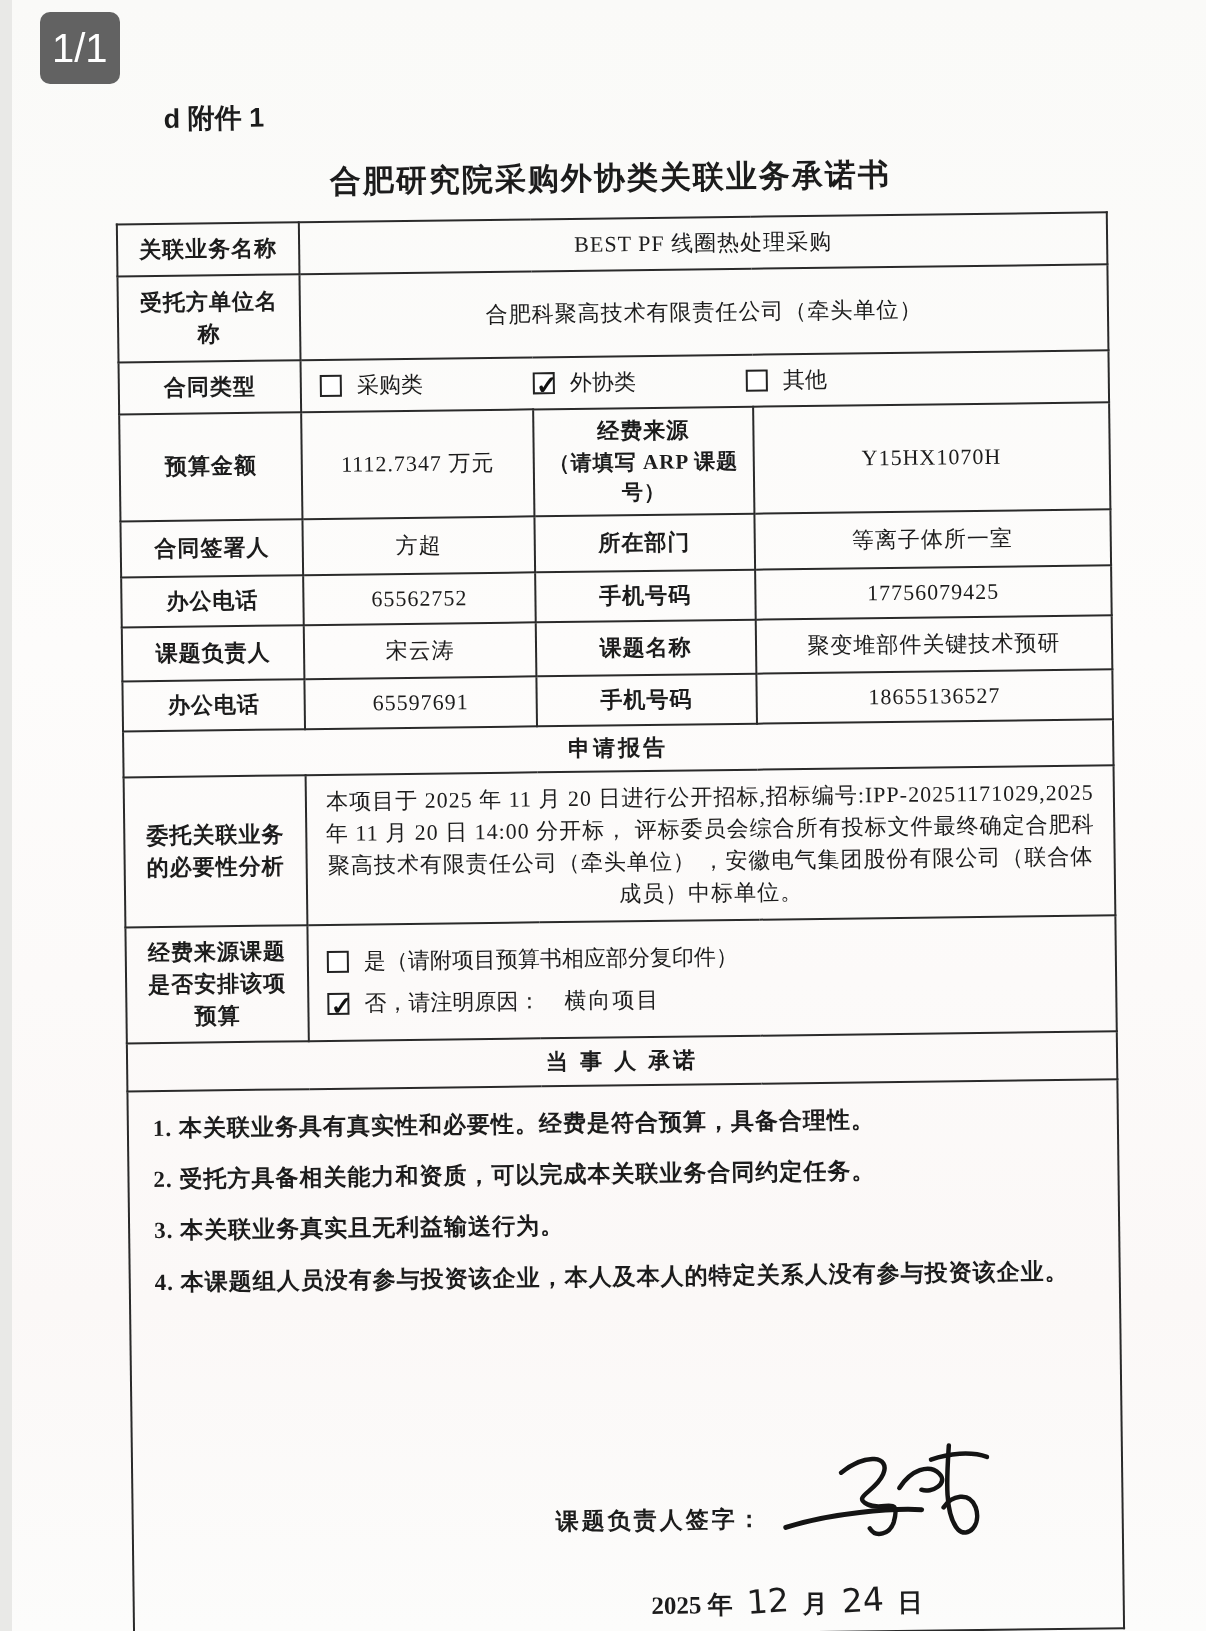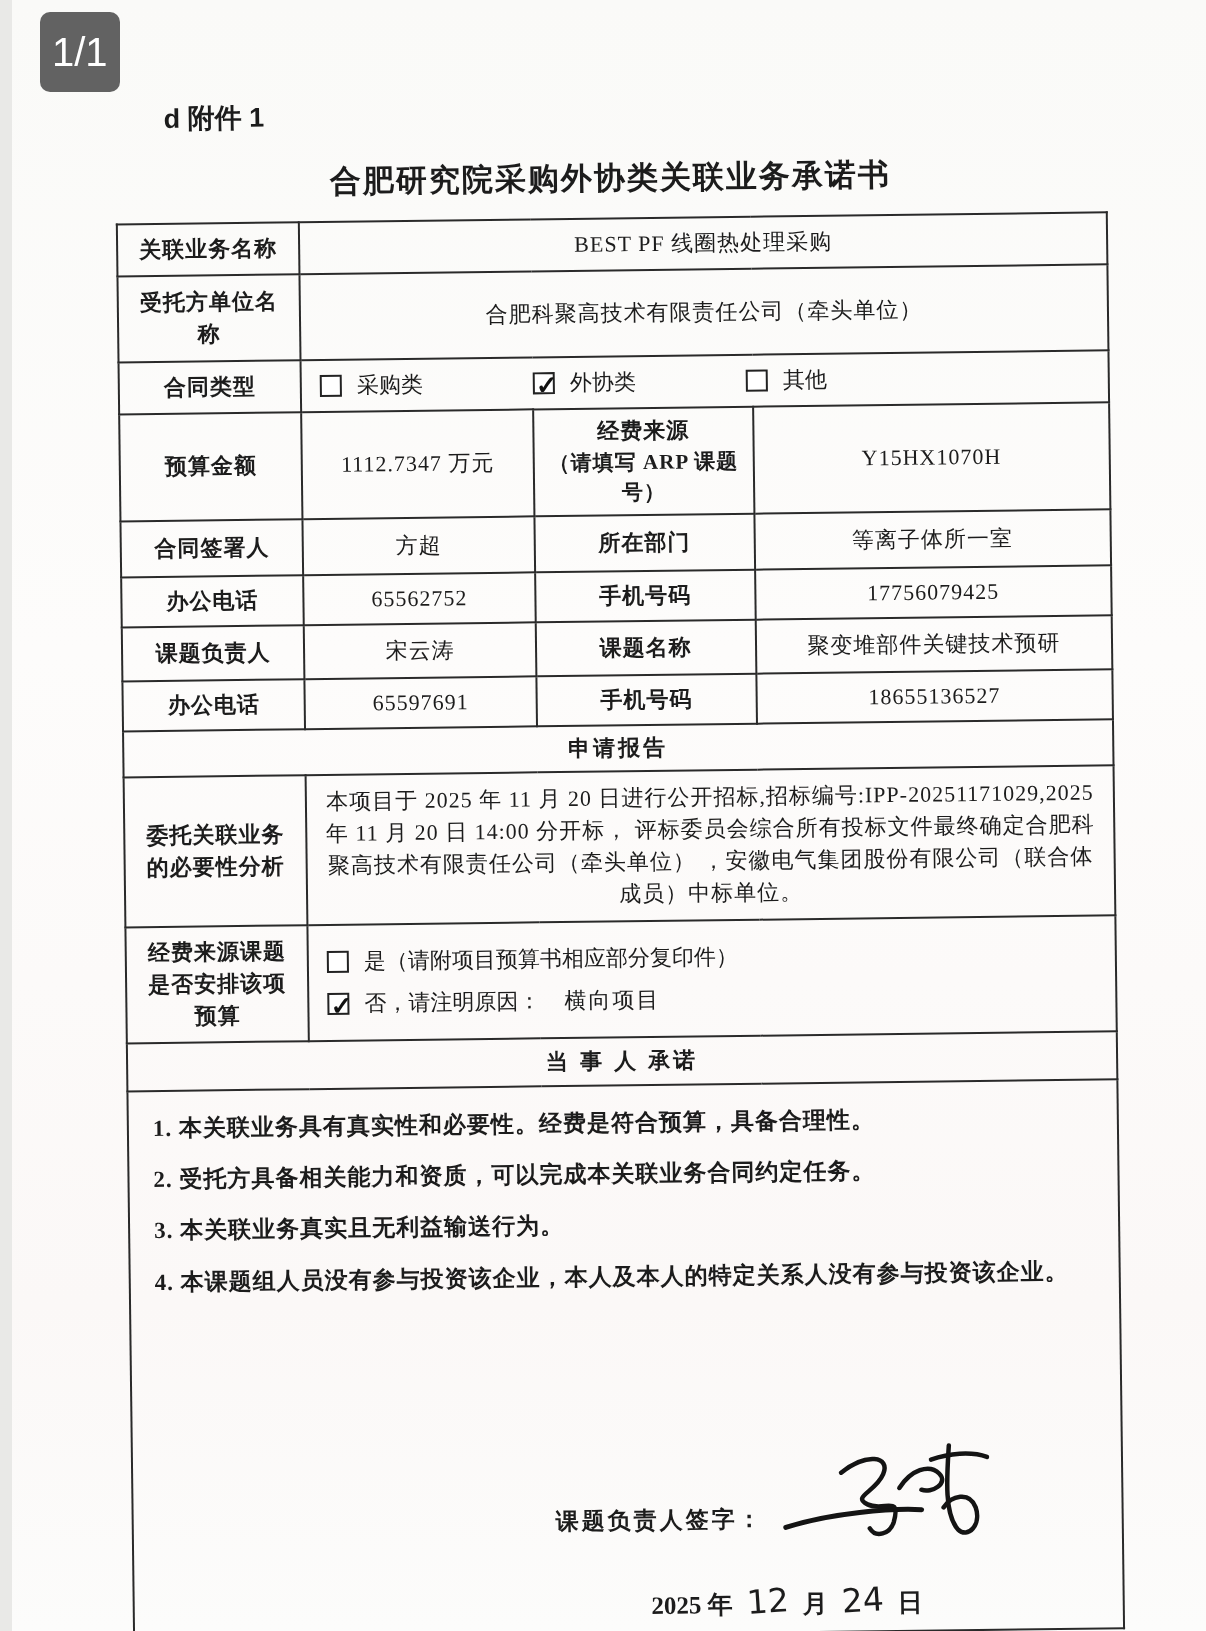--- a/index.html
+++ b/index.html
@@ -12,21 +12,21 @@
     overflow: hidden;
     position: relative;
   }
   .page {
     position: absolute; left: 12px; top: 0;
     width: 1194px; height: 1631px;
     background: linear-gradient(180deg, #fafaf8 0%, #fdfcfb 40%, #fbf8f7 80%, #fcfcfb 100%);
   }
   .page-badge {
     position: absolute; left: 28px; top: 12px;
-    min-width: 76px; height: 80px;
+    min-width: 76px; height: 72px;
     background: #626262; border-radius: 10px;
     color: #fff; font-family: "Liberation Sans", sans-serif;
     font-size: 40px; display: flex; align-items: center; justify-content: center;
     padding: 0 12px;
   }
   .doc {
     position: absolute; left: 0; top: 96px; width: 1194px;
     transform: rotate(-0.7deg); transform-origin: 60px 60px;
   }
   .attachment { margin: 6px 0 26px 152px; font-size: 27px; font-weight: bold; font-family: "Liberation Sans", sans-serif; }

